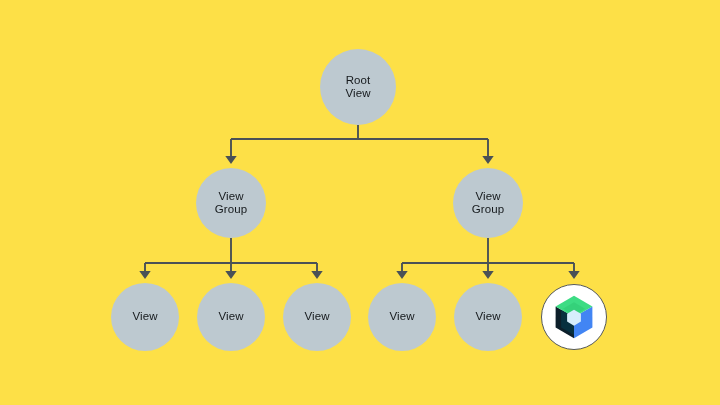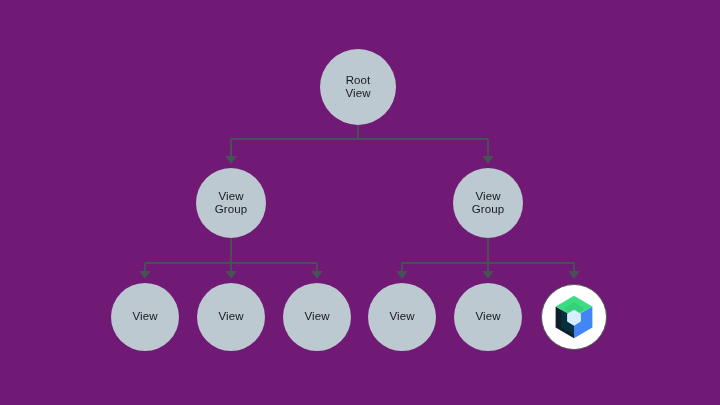--- a/index.html
+++ b/index.html
@@ -10,21 +10,21 @@
   body {
     width: 720px;
     height: 405px;
     overflow: hidden;
     font-family: "Liberation Sans", sans-serif;
   }
   #canvas {
     position: relative;
     width: 720px;
     height: 405px;
-    background: #701a75;
+    background: #fde047;
   }
   #edges {
     position: absolute;
     left: 0;
     top: 0;
     width: 720px;
     height: 405px;
   }
   .node {
     position: absolute;

